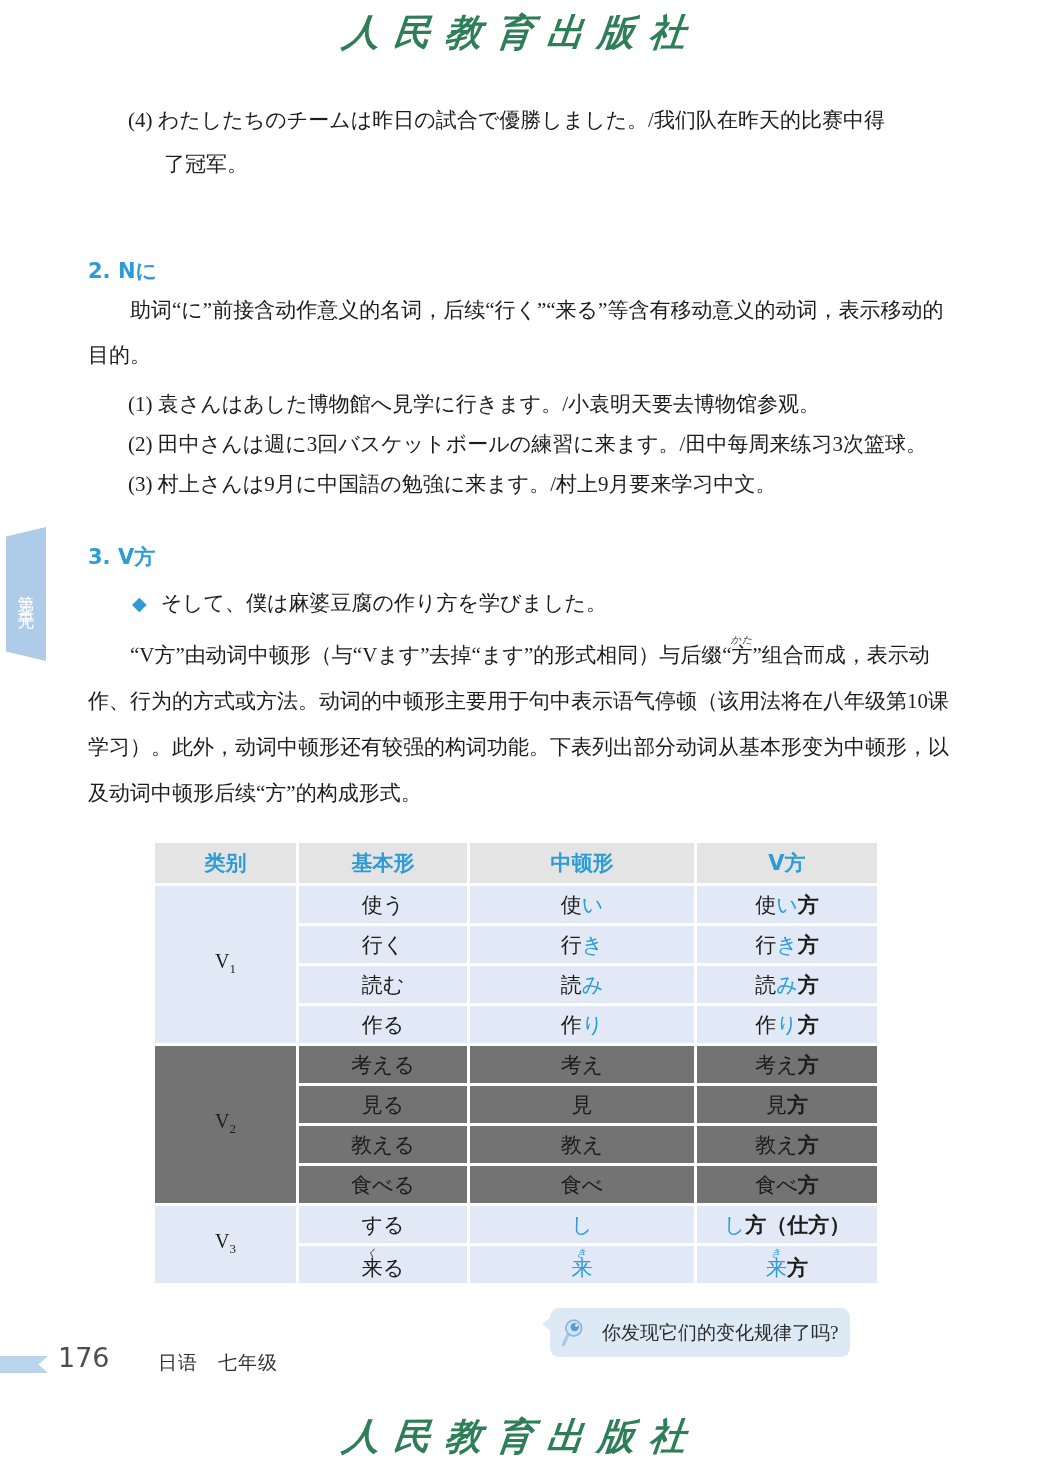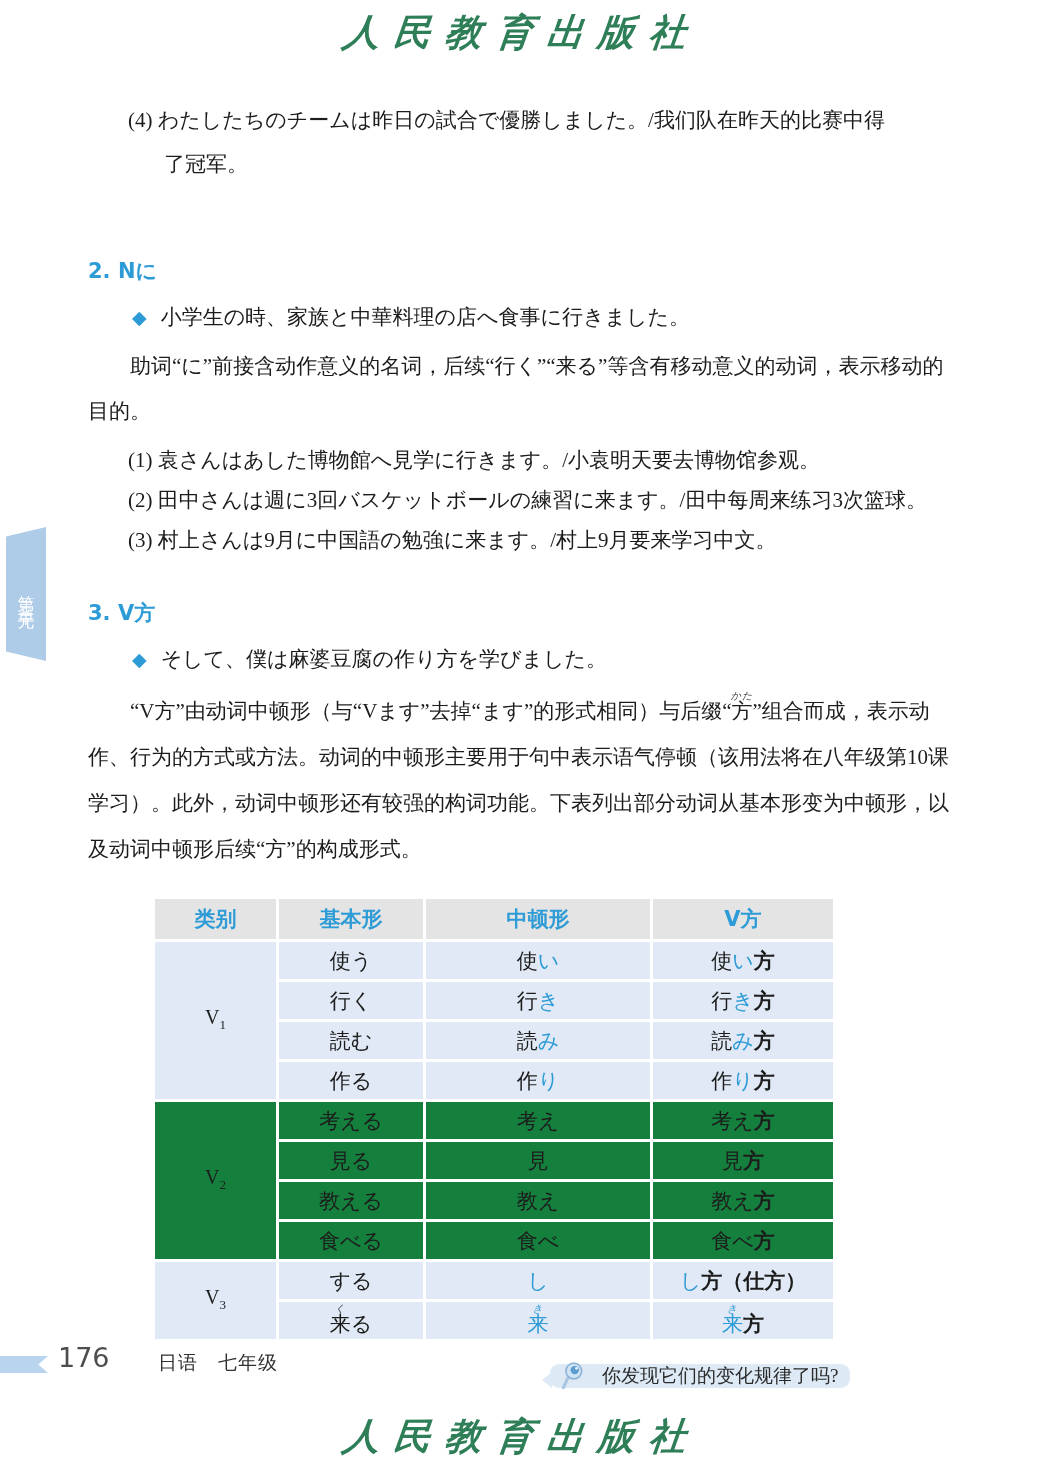--- a/index.html
+++ b/index.html
@@ -96,40 +96,40 @@
     font-size: 21px;
     height: 40px;
     text-align: center;
   }
   table.conj td {
     text-align: center;
     vertical-align: middle;
     height: 37px;
     font-family: "Liberation Serif", serif;
   }
-  th.c1, td.c1 { width: 121px; }
-  th.c2, td.c2 { width: 144px; }
+  th.c1, td.c1 { width: 141px; }
+  th.c2, td.c2 { width: 168px; }
   th.c3, td.c3 { width: 224px; }
   th.c4, td.c4 { width: 180px; }
   td.shade-a { background: #e0e9f5; }
-  td.shade-b { background: #15803d; }
+  td.shade-b { background: #737373; }
   td.vlabel { font-size: 20px; }
   td.vlabel sub { font-size: 13px; }
   .sp-k { color: #1c1c1c; }
   .sp-b { color: #2d9bd5; font-family: "DejaVu Sans", sans-serif; }
   .sp-kb { color: #1c1c1c; font-family: "DejaVu Sans", sans-serif; font-weight: bold; }
   table.conj ruby rt { font-size: 10px; }
   td .sp-b ruby rt, td ruby.rb-b rt { color: #2d9bd5; }
 
   
   .bubble {
     position: relative;
     margin-left: 462px;
     margin-top: 22px;
-    width: 300px; height: 24px;
+    width: 300px; height: 49px;
     background: #ddeaf6;
     border-radius: 9px;
     display: flex; align-items: center;
     padding-left: 10px;
     font-size: 19px;
     color: #2b2b2b;
   }
   .bubble::before {
     content: "";
     position: absolute;
@@ -174,21 +174,20 @@
   <aside class="unit-tab">
     <span>第三单元</span>
   </aside>
 
   <main class="content">
 
     <p class="item4"><span>(4) わたしたちのチームは昨日の試合で優勝しました。/我们队在昨天的比赛中得</span><span class="cont">了冠军。</span></p>
 
     <h3 class="sec-heading h-sec2">2. Nに</h3>
 
-    <p class="example"><span class="diamond">◆</span><span>小学生の時、家族と中華料理の店へ食事に行きました。</span></p>
 
     <p class="expl">助词“に”前接含动作意义的名词，后续“行く”“来る”等含有移动意义的动词，表示移动的目的。</p>
 
     <div id="sec2-items">
         <p class="num-ex first">(1) 袁さんはあした博物館へ見学に行きます。/小袁明天要去博物馆参观。</p>
         <p class="num-ex">(2) 田中さんは週に3回バスケットボールの練習に来ます。/田中每周来练习3次篮球。</p>
         <p class="num-ex">(3) 村上さんは9月に中国語の勉強に来ます。/村上9月要来学习中文。</p>
       </div>
 
     <h3 class="sec-heading h-sec3">3. V方</h3>

